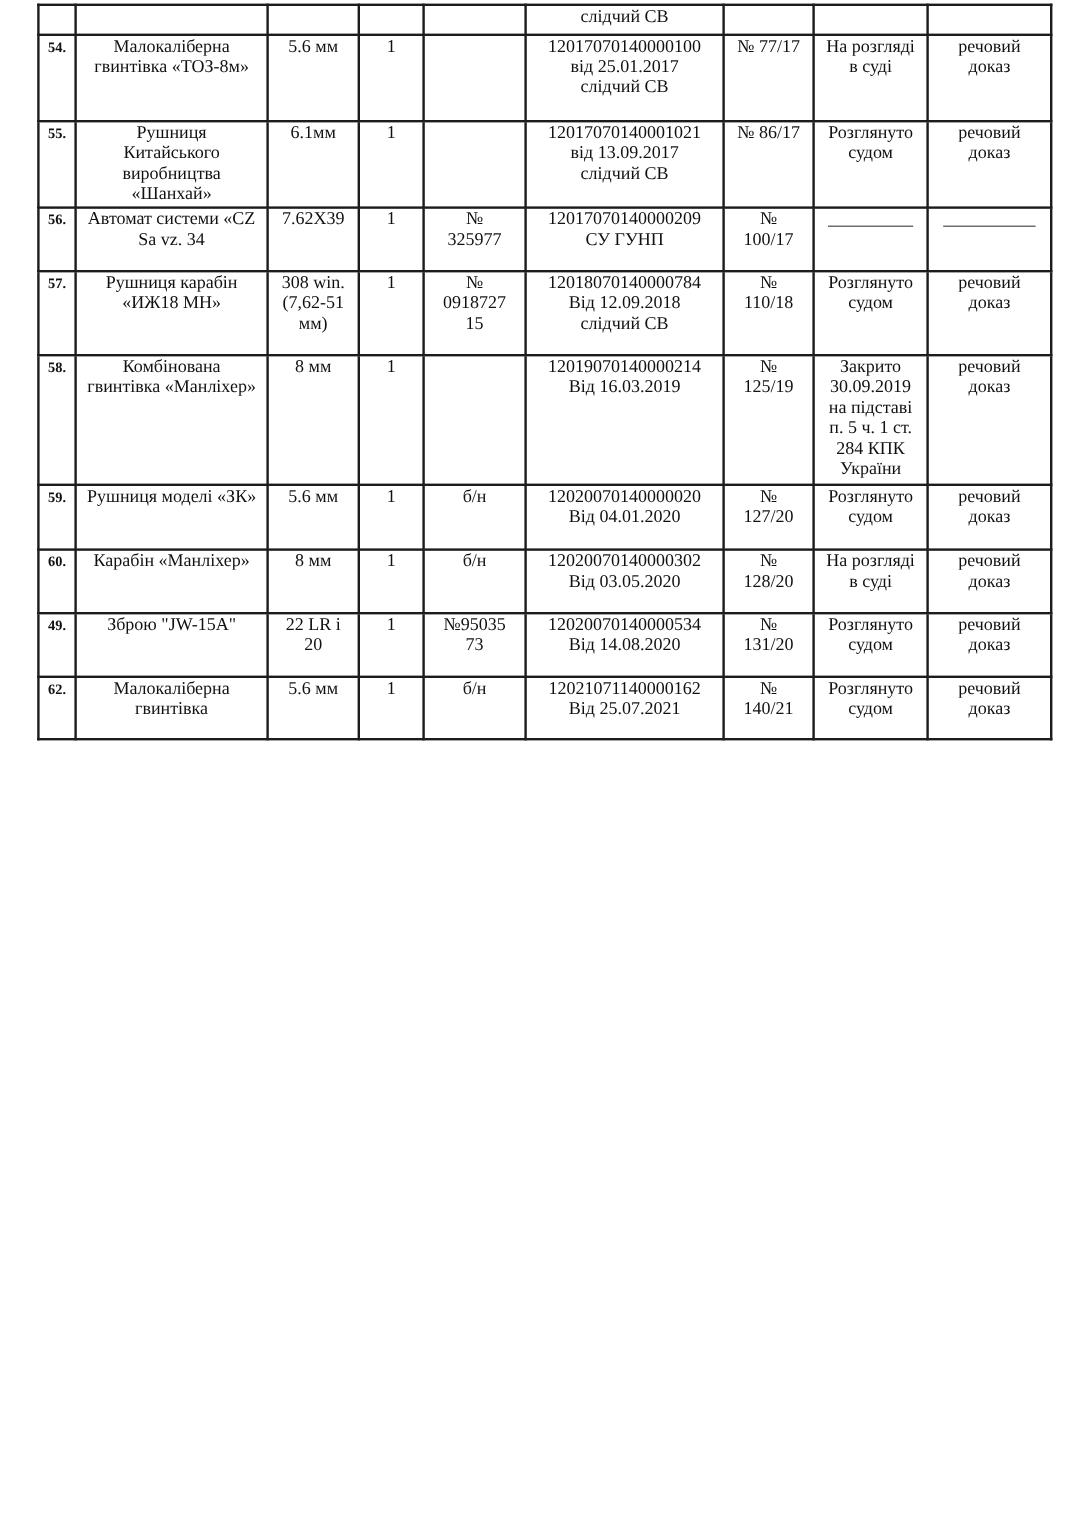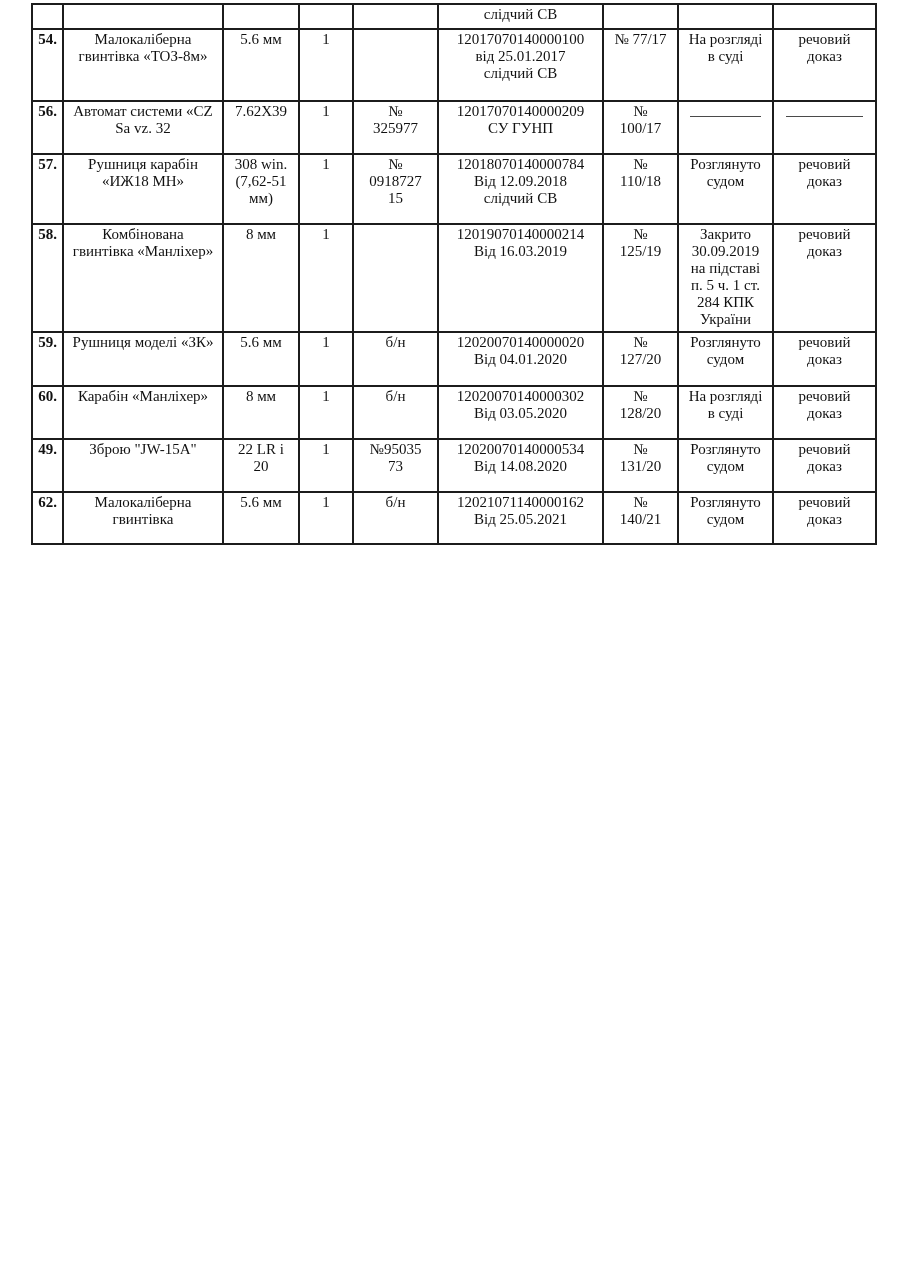--- a/index.html
+++ b/index.html
@@ -33,21 +33,21 @@
     padding: 1px 3px;
     white-space: pre-line;
     overflow: hidden;
   }
   td.c-num {
     vertical-align: bottom;
     text-align: left;
     font-weight: bold;
     padding: 0 1px 1px 2px;
     white-space: nowrap;
-    font-size: 15px;
+    font-size: 12px;
   }
   td.c-name {
     text-align: left;
     padding: 1px 3px 1px 8px;
   }
   span.dash {
     display: inline-block;
     width: 82%;
     height: 13px;
     border-bottom: 1.5px solid #4a4a4a;
@@ -90,24 +90,42 @@
     <td></td>
     <td>12017070140000100
 від 25.01.2017
 слідчий СВ</td>
     <td>№ 77/17</td>
     <td>На розгляді
 в суді</td>
     <td>речовий
 доказ</td>
   </tr>
+        <tr style="height: 72px;">
+    <td class="c-num">55.</td>
+    <td class="c-name">Рушниця
+Китайського
+виробництва
+«Шанхай»</td>
+    <td>6.1мм</td>
+    <td>1</td>
+    <td></td>
+    <td>12017070140001021
+від 13.09.2017
+слідчий СВ</td>
+    <td>№ 86/17</td>
+    <td>Розглянуто
+судом</td>
+    <td>речовий
+доказ</td>
+  </tr>
         <tr style="height: 53px;">
     <td class="c-num">56.</td>
     <td class="c-name">Автомат системи «CZ
-Sa vz. 32</td>
+Sa vz. 34</td>
     <td>7.62X39</td>
     <td>1</td>
     <td>№
 325977</td>
     <td>12017070140000209
 СУ ГУНП</td>
     <td>№
 100/17</td>
     <td><span class="dash"></span></td>
     <td><span class="dash"></span></td>
@@ -201,21 +219,21 @@
 доказ</td>
   </tr>
         <tr style="height: 52px;">
     <td class="c-num">62.</td>
     <td class="c-name">Малокаліберна
 гвинтівка</td>
     <td>5.6 мм</td>
     <td>1</td>
     <td>б/н</td>
     <td>12021071140000162
-Від 25.05.2021</td>
+Від 25.07.2021</td>
     <td>№
 140/21</td>
     <td>Розглянуто
 судом</td>
     <td>речовий
 доказ</td>
   </tr>
       </tbody>
   </table>
 </div>

